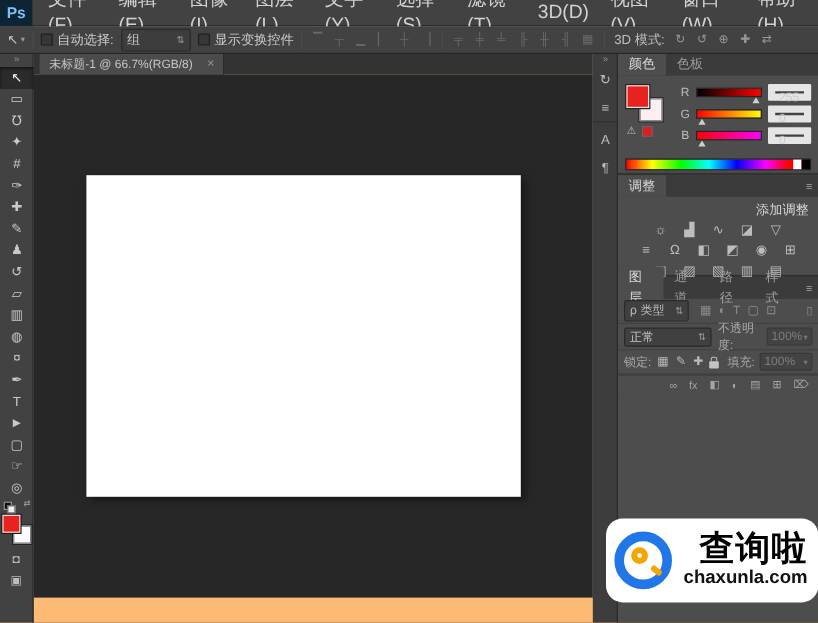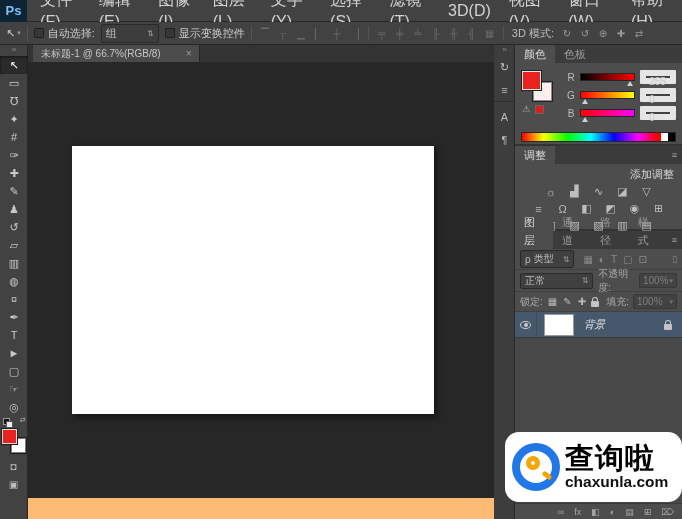--- a/index.html
+++ b/index.html
@@ -48,21 +48,21 @@
   .mini-swap { position:absolute; right:2px; top:-2px; font-size:7px; color:#aaa; }
   .fg-swatch { position:absolute; left:2px; top:11px; width:15px; height:15px; background:#e8231f;
                border:1px solid #dcdcdc; box-shadow:0 0 0 1px #1d1d1d; z-index:2; }
   .bg-swatch { position:absolute; left:11px; top:20px; width:15px; height:15px; background:#fff;
                border:1px solid #7d7d7d; box-shadow:0 0 0 1px #1d1d1d; }
   .tool.small { font-size:10px; color:#bdbdbd; }
 
   
   .doc-area { position:absolute; top:45px; left:28px; width:466px; bottom:0; }
   .tab-bar { height:17px; background:#333333; display:flex; align-items:flex-end; }
-  .doc-tab { display:flex; align-items:center; gap:25px; height:17px; margin-left:5px; padding:0 8px;
+  .doc-tab { display:flex; align-items:center; gap:12px; height:17px; margin-left:5px; padding:0 8px;
              background:#4b4b4b; border-right:1px solid #252525; font-size:10px; color:#c6c6c6; }
   .tab-close { color:#9a9a9a; font-size:10px; }
   .canvas-area { position:absolute; top:17px; left:0; right:0; bottom:21px; background:#272727; }
   .canvas { position:absolute; left:44px; top:84px; width:362px; height:268px; background:#ffffff;
             box-shadow:3px 3px 7px rgba(0,0,0,.5); }
   .status-bar { position:absolute; left:0; right:0; bottom:0; height:21px; background:#3e3e3e;
                 border-top:1px solid #2c2c2c; display:flex; align-items:center; gap:9px;
                 padding:0 9px; font-size:10px; color:#b8b8b8; }
   .sb-sep { width:1px; height:12px; background:#2c2c2c; border-right:1px solid #555; }
   .sb-icon { font-size:10px; color:#9a9a9a; }
@@ -73,21 +73,21 @@
                 border-right:1px solid #2a2a2a; display:flex; flex-direction:column; align-items:center; }
   .dock-head { width:100%; height:11px; font-size:8px; color:#8d8d8d; text-align:center; line-height:10px; letter-spacing:-1px; }
   .dock-icons { display:flex; flex-direction:column; width:100%; }
   .dock-icon { width:21px; height:23px; line-height:23px; text-align:center; font-size:11px; color:#bdbdbd; }
   .dock-icon:nth-child(2) { border-bottom:1px solid #2e2e2e; margin-bottom:4px; padding-bottom:2px; }
 
   
   .right-panels { position:absolute; top:45px; left:515px; right:0; bottom:0; background:#3a3a3a;
                   display:flex; flex-direction:column; }
   .panel { background:#4d4d4d; border-bottom:2px solid #333; }
-  .ptabs { height:18px; background:#3b3b3b; display:flex; align-items:flex-end; font-size:11px; }
+  .ptabs { height:18px; background:#3b3b3b; display:flex; align-items:center; font-size:11px; }
   .ptab { padding:0 9px; line-height:18px; color:#9c9c9c; }
   .ptab.active { background:#4d4d4d; color:#dadada; }
   .pmenu { margin-left:auto; padding:0 5px; line-height:18px; color:#a8a8a8; font-size:9px; }
 
   
   .panel-color { height:101px; }
   .color-body { position:relative; height:83px; padding:7px 6px 5px 6px; }
   .cw { position:absolute; left:7px; top:8px; width:40px; height:44px; }
   .cw-fg { position:absolute; left:0; top:0; width:19px; height:19px; background:#e8231f;
            border:1px solid #e3e3e3; box-shadow:0 0 0 1px #222; z-index:2; }
@@ -155,21 +155,21 @@
   .lb-icon { font-size:9px; color:#a5a5a5; }
 
   
   .watermark { position:absolute; left:505px; top:432px; width:177px; height:70px; background:#fff;
                border-radius:14px; z-index:20; display:flex; align-items:center; padding:4px 6px; }
   .wm-logo { position:relative; width:50px; height:50px; flex:none; }
   .wm-ring { position:absolute; left:1px; top:1px; width:48px; height:48px; border:8px solid #2277e8; border-radius:50%; }
   .wm-lens { position:absolute; left:15px; top:14px; width:14px; height:14px; border:5px solid #f5a400; border-radius:50%; }
   .wm-handle { position:absolute; left:31px; top:31px; width:10px; height:5px; background:#f5a400; border-radius:2px; transform:rotate(38deg); }
   .wm-text { margin-left:4px; line-height:1; }
-  .wm-title { font-family:"Liberation Serif","DejaVu Serif",serif; font-size:29px; font-weight:bold; color:#000; letter-spacing:1px; }
+  .wm-title { font-family:"Liberation Serif","DejaVu Serif",serif; font-size:29px; font-weight:bold; color:#000; letter-spacing:1px;margin-left:18px; }
   .wm-url { font-size:15.5px; font-weight:bold; color:#111; margin-top:1px; text-align:right; }
 </style>
 </head>
 <body>
 
 <div class="app">
 
   <div class="menu-bar">
     <div class="ps-logo">Ps</div>
     <div class="menus">
@@ -405,30 +405,20 @@
           </span>
         <span class="padlock"></span>
         <span class="fill-group">
           <span class="gray-label">填充:</span>
           <span class="val-box">
             <span>100%</span>
             <span class="caret">▾</span>
           </span>
         </span>
       </div>
-      <div class="layer-list">
-        <div class="layer-row">
-          <span class="eye-cell">
-              <span class="eye"></span>
-            </span>
-          <span class="layer-thumb"></span>
-          <span class="layer-name">背景</span>
-          <span class="padlock"></span>
-        </div>
-      </div>
       <div class="layers-bottom">
           <span class="lb-icon">∞</span>
           <span class="lb-icon">fx</span>
           <span class="lb-icon">◧</span>
           <span class="lb-icon">◐</span>
           <span class="lb-icon">▤</span>
           <span class="lb-icon">⊞</span>
           <span class="lb-icon">⌦</span>
         </div>
     </div>

